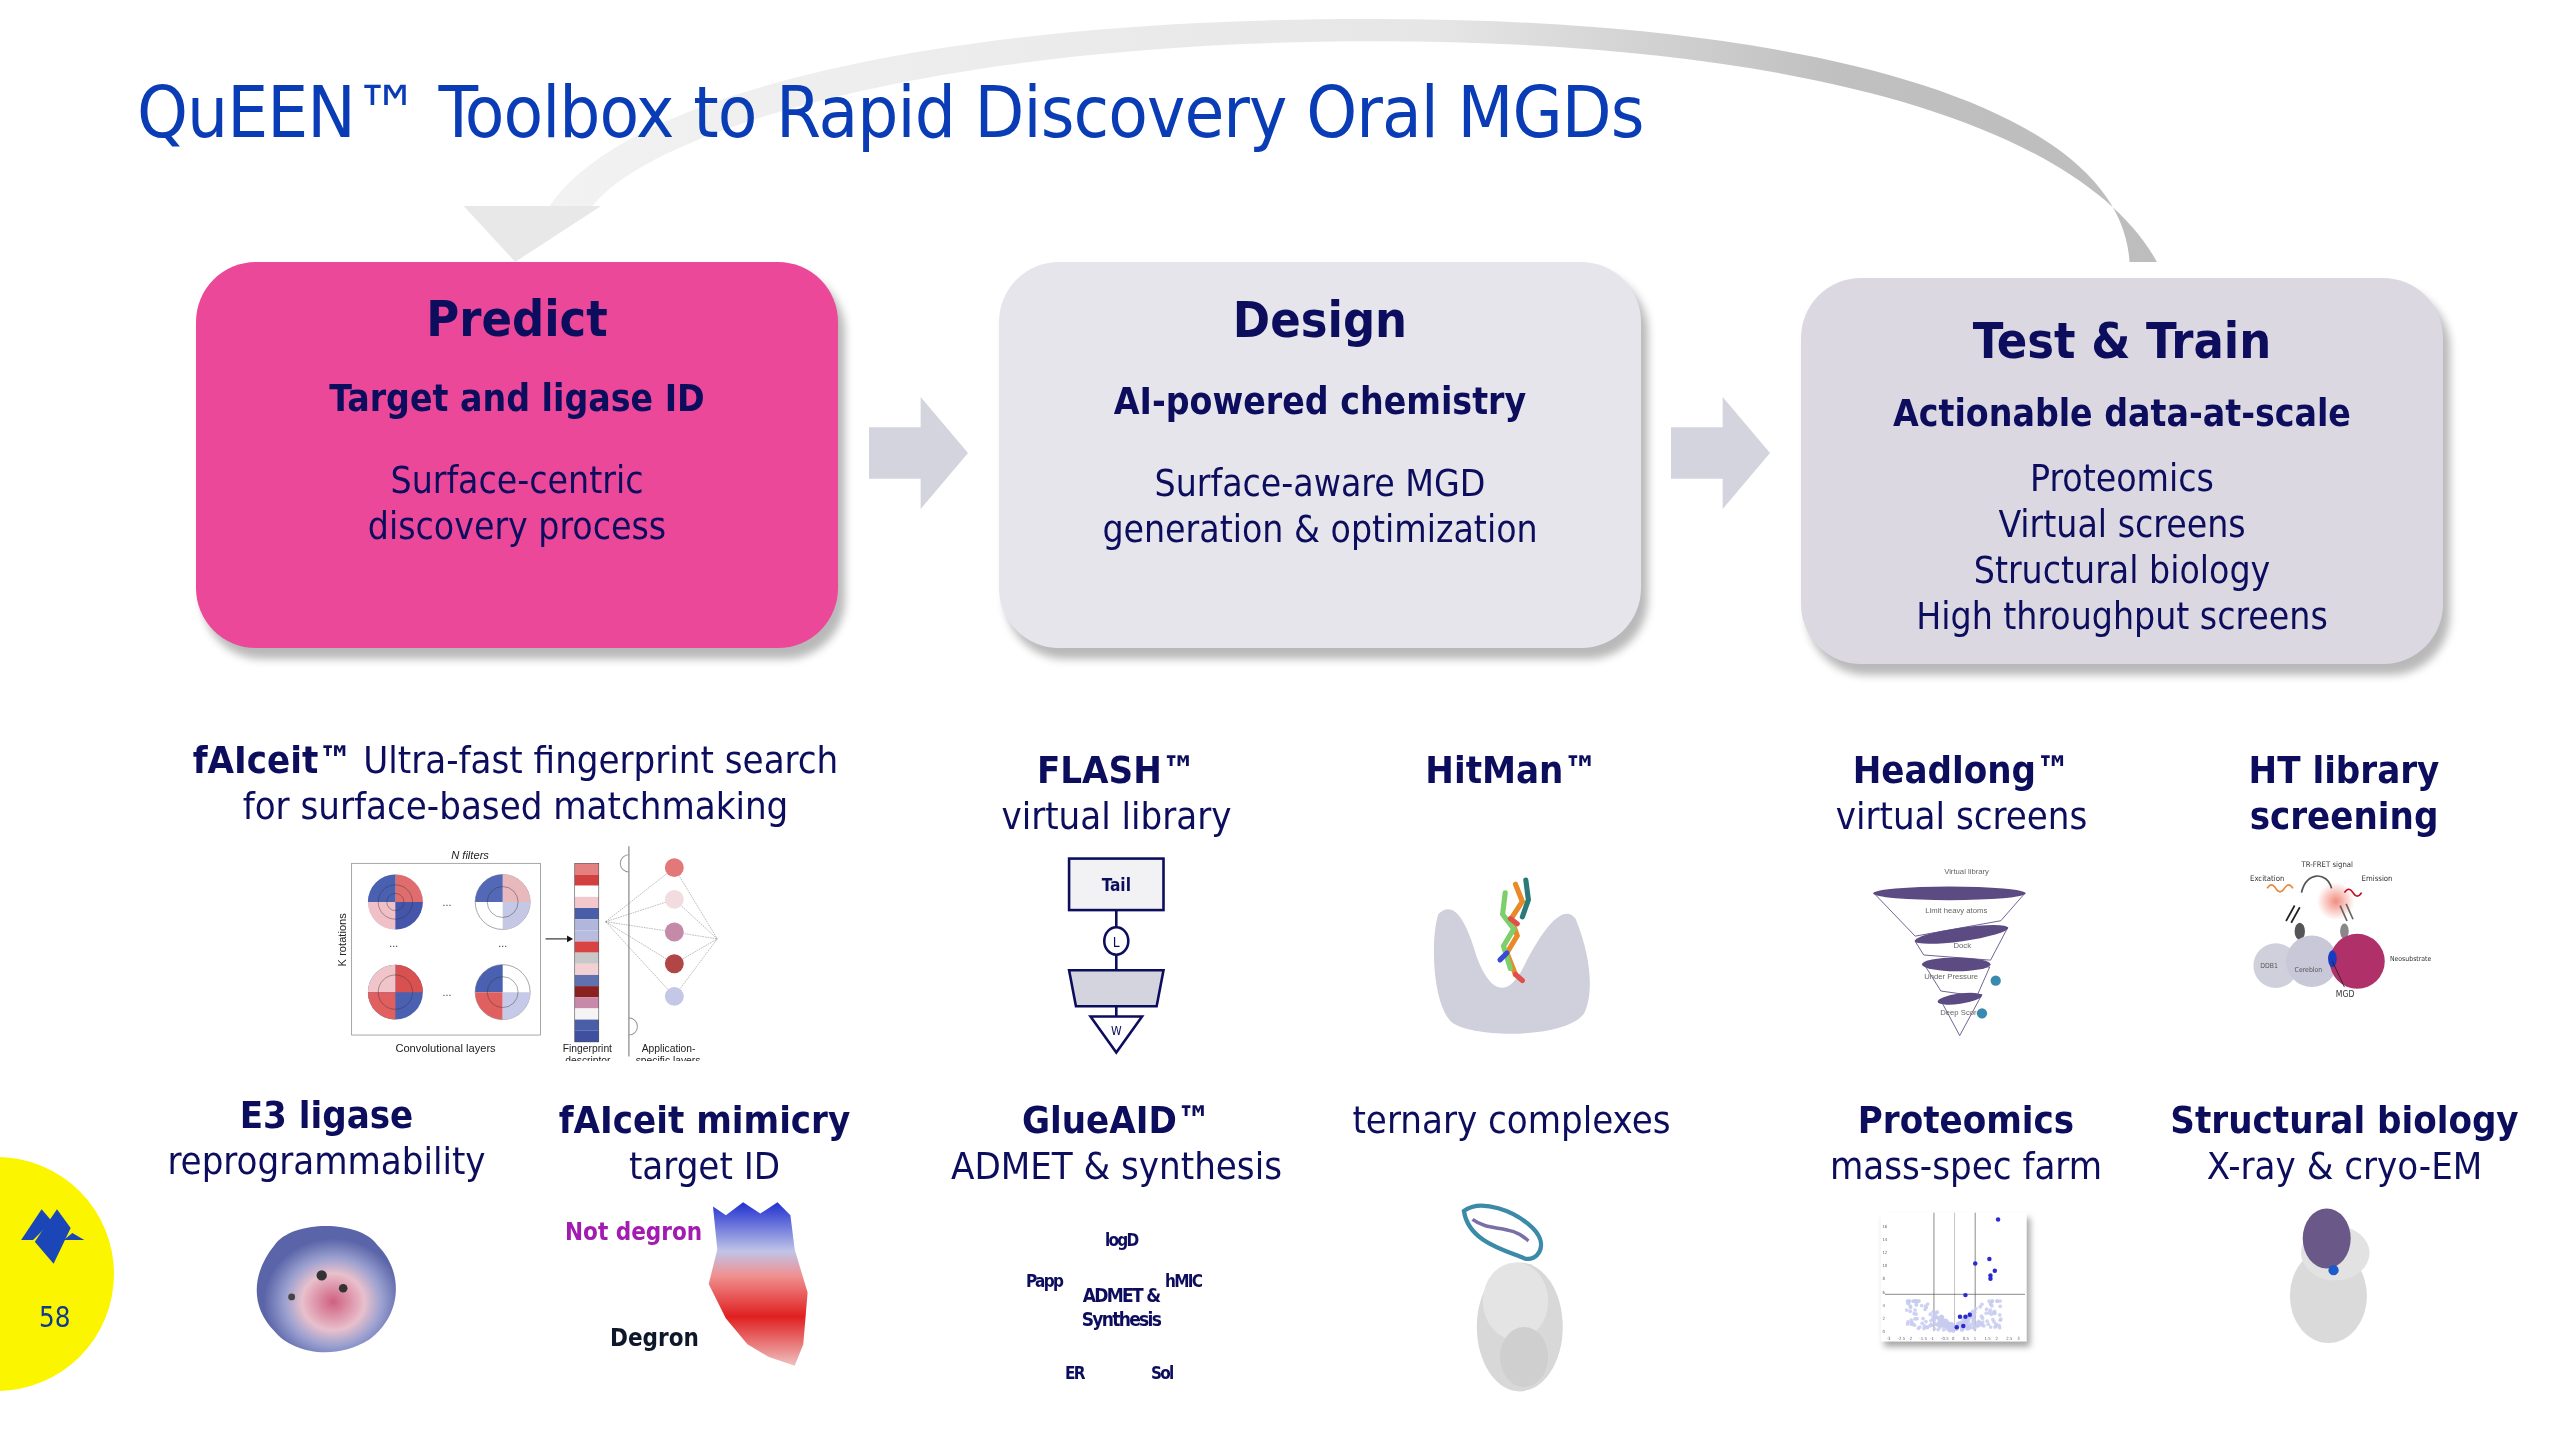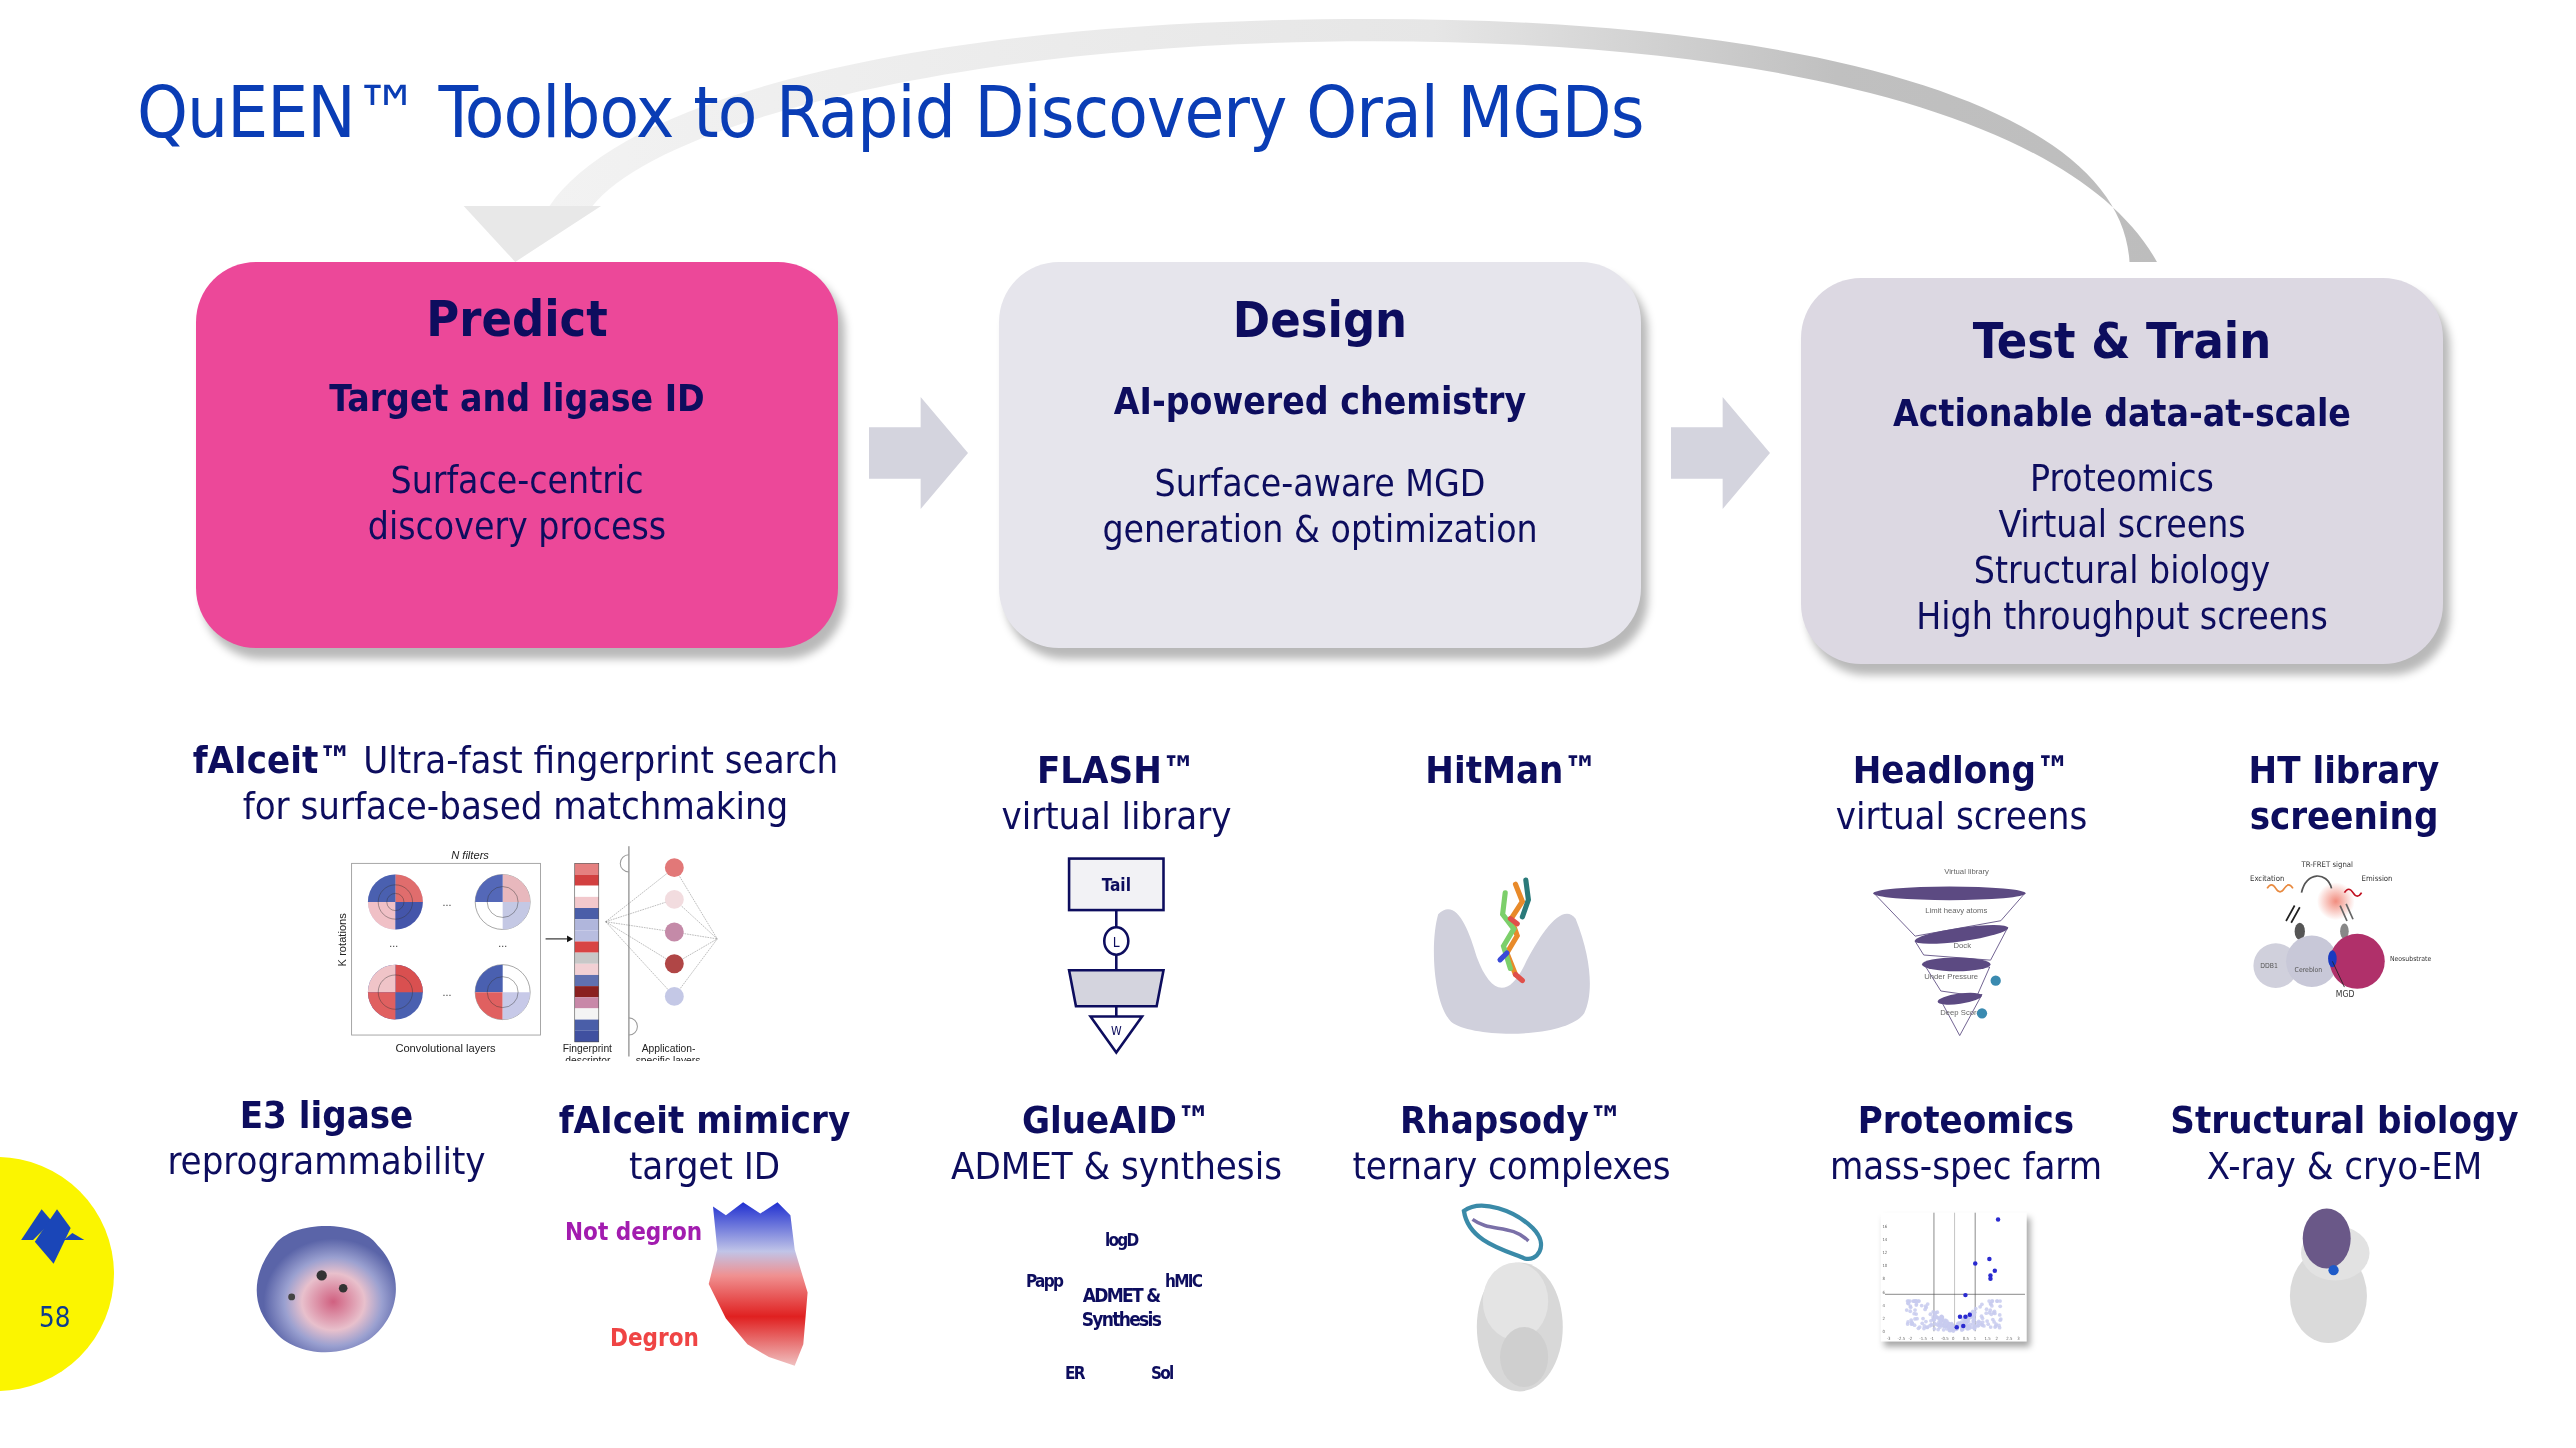--- a/index.html
+++ b/index.html
@@ -275,21 +275,21 @@
   <circle cx="95" cy="75" r="6" fill="#333"></circle>
     <circle cx="120" cy="90" r="5" fill="#333"></circle>
     <circle cx="60" cy="100" r="4" fill="#444"></circle>
 </svg>
 
 <div class="tool" style="left:524px; top:1097px; width:361px;">
   <div class="t-name">fAIceit mimicry</div>
   <div class="t-desc">target ID</div>
 </div>
 <div class="abs" style="left:565px; top:1218px; font-weight:bold; font-size:24px; color:#a21caf;">Not degron</div>
-<div class="abs" style="left:610px; top:1324px; font-weight:bold; font-size:24px; color:#ef4444;">Degron</div>
+<div class="abs" style="left:610px; top:1324px; font-weight:bold; font-size:24px; color:#0f172a;">Degron</div>
 <svg class="illus" style="left:700px; top:1198px; width:112px; height:172px" viewBox="0 0 130 200">
   <defs>
       <linearGradient id="degg" x1="0" y1="0" x2="0" y2="1">
         <stop offset="0" stop-color="#2030d0"></stop>
         <stop offset="0.3" stop-color="#c0c4e8"></stop>
         <stop offset="0.45" stop-color="#f09090"></stop>
         <stop offset="0.7" stop-color="#e02020"></stop>
         <stop offset="1" stop-color="#f0c0c0"></stop>
       </linearGradient>
     </defs>
@@ -306,21 +306,20 @@
   <div class="abs" style="left:220px; top:65px; font-size:17px;">hMIC</div>
   <div class="abs" style="left:129px; top:77px; width:94px; text-align:center; font-size:19px; line-height:24px;">
     <div>ADMET &amp;</div>
     <div>Synthesis</div>
   </div>
   <div class="abs" style="left:120px; top:157px; font-size:17px;text-align:right;">ER</div>
   <div class="abs" style="left:206px; top:157px; font-size:17px;">Sol</div>
 </div>
 
 <div class="tool" style="left:1340px; top:1097px; width:343px;">
-  <div class="t-name">Rhapsody™</div>
   <div class="t-desc">ternary complexes</div>
 </div>
 <svg class="illus" style="left:1451px; top:1198px; width:129px; height:202px" viewBox="0 0 150 235">
   <path d="M15 15 C 35 0, 75 15, 95 35 C 115 55, 100 75, 85 70 C 60 60, 20 50, 15 15 Z" fill="none" stroke="#3a8aa8" stroke-width="5"></path>
   <path d="M25 25 C 45 40, 70 30, 90 50" fill="none" stroke="#7a70a8" stroke-width="4"></path>
   <ellipse cx="80" cy="150" rx="50" ry="75" fill="#d8d8d8"></ellipse>
   <ellipse cx="75" cy="120" rx="38" ry="45" fill="#e4e4e4"></ellipse>
   <ellipse cx="85" cy="185" rx="28" ry="35" fill="#cfcfcf"></ellipse>
 </svg>
 

